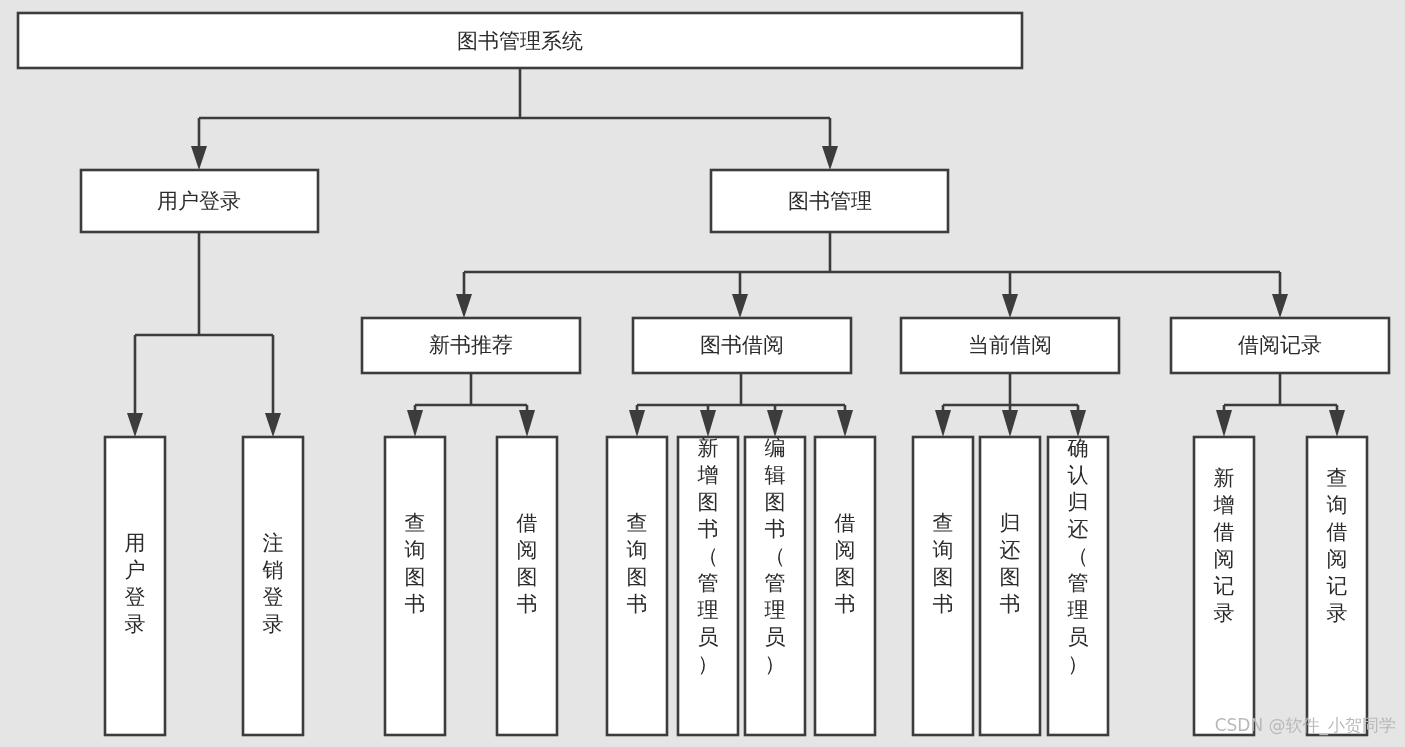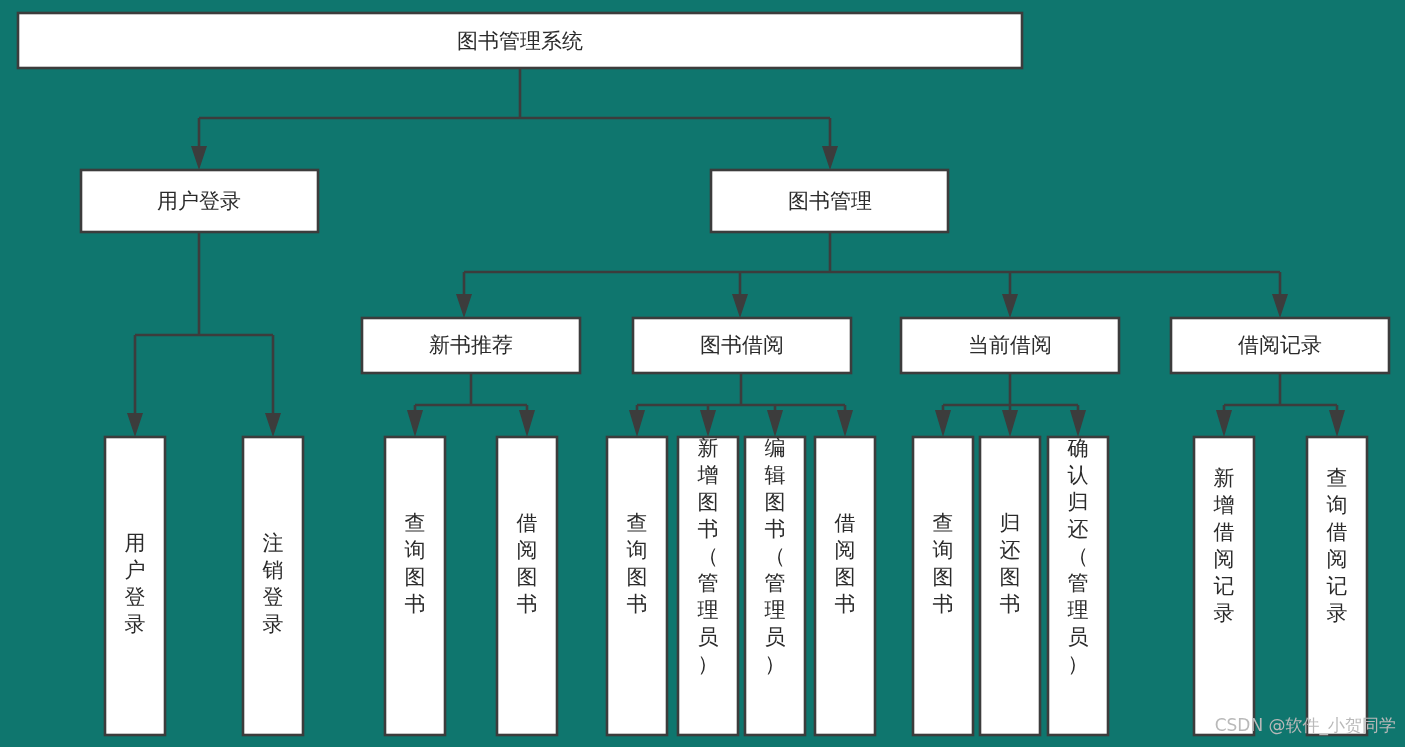--- a/index.html
+++ b/index.html
@@ -8,21 +8,21 @@
     padding: 0;
     background: #ffffff;
   }
   body {
     font-family: "Liberation Sans", "DejaVu Sans", sans-serif;
   }
   #diagram-root {
     position: relative;
     width: 1405px;
     height: 747px;
-    background: #0f766e;
+    background: #e5e5e5;
     overflow: hidden;
   }
   svg.diagram-canvas {
     position: absolute;
     left: 0;
     top: 0;
     width: 1405px;
     height: 747px;
     display: block;
   }

